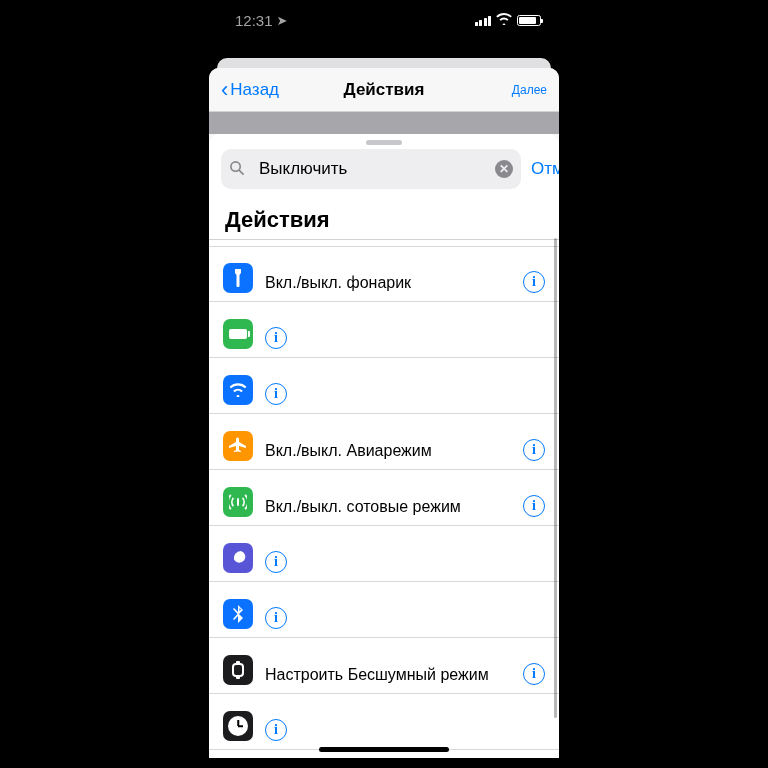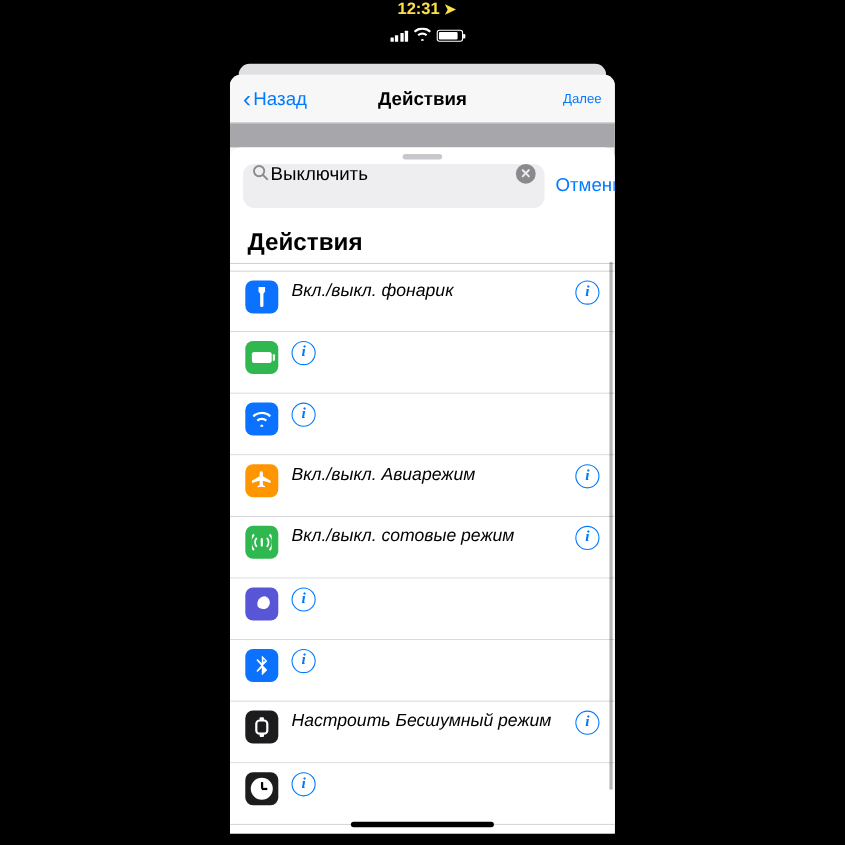--- a/index.html
+++ b/index.html
@@ -12,24 +12,24 @@
   }
   .phone {
     width: 350px; height: 758px;
     background: #000;
     margin-top: 0;
     position: relative;
     overflow: hidden;
     border-radius: 0;
   }
   .status-bar {
-    height: 40px; color: #fde047;
+    height: 40px; color: #a3a3a3;
     display: flex; align-items: center; justify-content: space-between;
     padding: 0 18px 0 26px;
-    font-size: 15px; font-weight: 700; flex-direction: column;
+    font-size: 15px; font-weight: 400;
   }
   .status-left { display:flex; align-items:center; gap:4px; }
   .loc-arrow { font-size: 13px; }
   .status-right { display:flex; align-items:center; gap:5px; }
   .sig { display:flex; align-items:flex-end; gap:1.5px; height:11px; }
   .sig span { width:3px; background:#fff; border-radius:0.5px; }
   .sig span:nth-child(1){height:4px} .sig span:nth-child(2){height:6px}
   .sig span:nth-child(3){height:8px} .sig span:nth-child(4){height:10px}
   .wifi-stat { font-size:12px; }
   .batt { width:24px; height:11px; border:1px solid #fff; border-radius:2.5px; position:relative; }
@@ -61,21 +61,21 @@
 
   .sheet {
     position:absolute; top:66px; left:0; right:0; bottom:0;
     background:#fff; border-radius:10px 10px 0 0;
     overflow:hidden;
   }
   .grabber { width:36px; height:5px; background:#c7c7cc; border-radius:3px; margin:6px auto 4px; }
   .search-row { display:flex; align-items:center; padding:0 12px 10px 12px; gap:10px; }
   .search-field {
     flex:1; background:#eeeef0; border-radius:10px; height:40px;
-    display:flex; align-items:flex-start; padding:0 8px; gap:2px;
+    display:flex; align-items:center; padding:0 8px; gap:15px;
     color:#8a8a8e;
   }
   .search-field .mag { font-size:15px; color:#8a8a8e; }
   .search-field input {
     border:none; background:transparent; outline:none;
     font-size:17px; color:#000; flex:1;
   }
   .clear-btn {
     width:18px; height:18px; border-radius:50%; background:#8a8a8e;
     color:#eeeef0; font-size:12px; display:flex; align-items:center; justify-content:center;
@@ -85,25 +85,24 @@
 
   .section-header {
     font-size:22px; font-weight:700; padding:8px 16px 6px; color:#000;
   }
   .divider-full { height:0.5px; background:#d1d1d6; }
 
   .list { position:absolute; top:98px; left:0; right:0; bottom:0; overflow:hidden; }
   .scroll-ind { position:absolute; right:2px; top:6px; bottom:40px; width:3px; background:rgba(0,0,0,0.28); border-radius:2px; }
 
   .row {
-    display:flex; align-items:flex-start; min-height:56px;
+    display:flex; align-items:flex-end; min-height:56px;
     padding:8px 14px 8px 14px; gap:12px;
     border-bottom:0.5px solid #d8d8dc;
     background:#fff;
-    font-style:italic;
   }
   .row.first-gap { margin-top:14px; border-top:0.5px solid #d8d8dc; }
   .icon {
     width:30px; height:30px; border-radius:7px; flex-shrink:0;
     display:flex; align-items:center; justify-content:center;
     color:#fff; font-size:15px;
   }
   .label { flex:1; font-size:16px; color:#000; line-height:1.25; }
   .info {
     width:22px; height:22px; border:1.5px solid #007aff; border-radius:50%;

